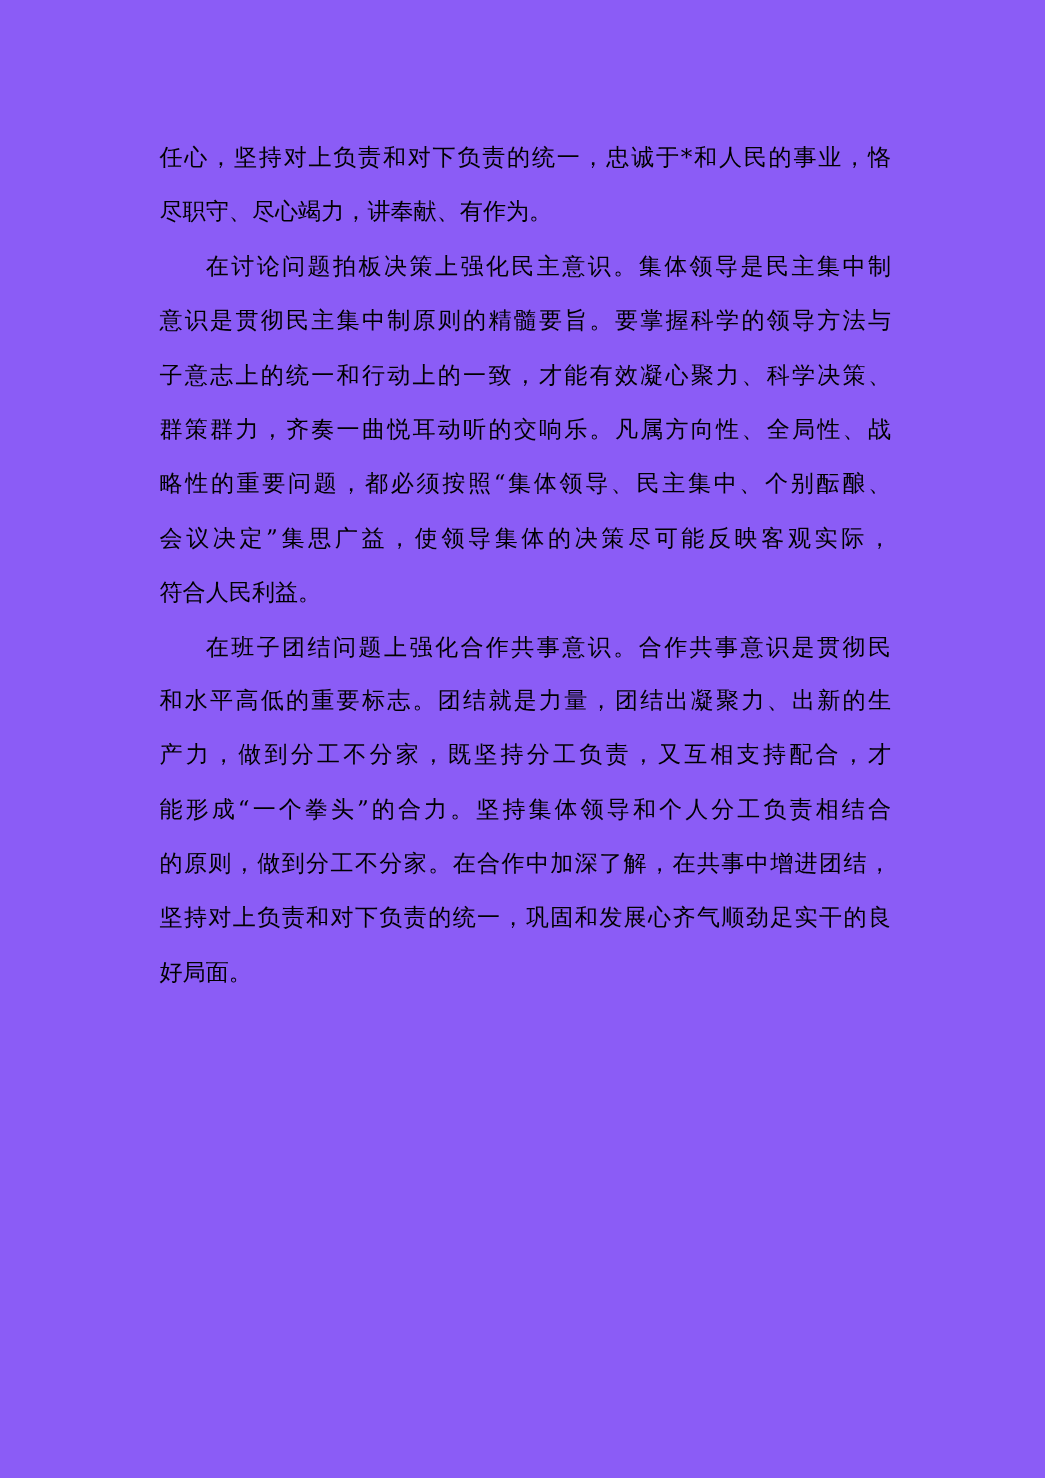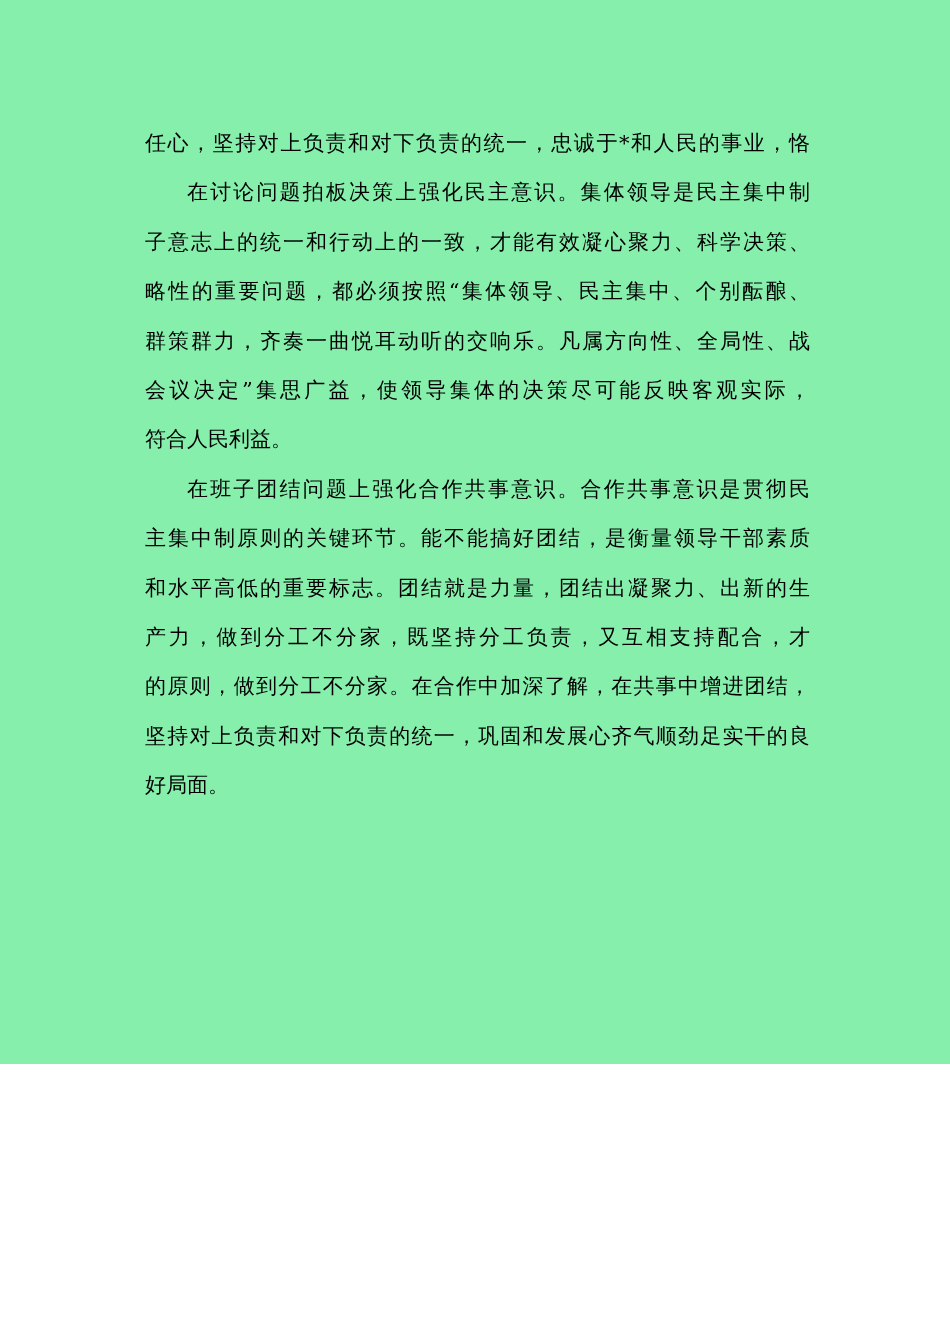--- a/index.html
+++ b/index.html
@@ -7,22 +7,22 @@
     padding: 0;
   }
   body {
     width: 950px;
     height: 1344px;
     background: #ffffff;
     overflow: hidden;
   }
   .page {
     width: 950px;
-    height: 1064px;
-    background: #86efac;
+    height: 1344px;
+    background: #8b5cf6;
     box-sizing: border-box;
     padding: 119px 140px 0 145px;
   }
   .doc-body {
     width: 665px;
     color: #000000;
     font-family: "DejaVu Serif", "Liberation Serif", serif;
     font-size: 21px;
     line-height: 49.4px;
   }
@@ -43,32 +43,34 @@
     text-indent: 2em;
   }
 </style>
 </head>
 <body style="background: rgb(255, 255, 255);">
 
 <div class="page">
   <div class="doc-body" style="color: rgb(0, 0, 0);">
       <div class="paragraph">
         <div class="line fill">任心，坚持对上负责和对下负责的统一，忠诚于*和人民的事业，恪</div>
+        <div class="line">尽职守、尽心竭力，讲奉献、有作为。</div>
       </div>
       <div class="paragraph">
         <div class="line indent fill">在讨论问题拍板决策上强化民主意识。集体领导是民主集中制</div>
+        <div class="line fill">意识是贯彻民主集中制原则的精髓要旨。要掌握科学的领导方法与</div>
         <div class="line fill">子意志上的统一和行动上的一致，才能有效凝心聚力、科学决策、</div>
+        <div class="line fill">群策群力，齐奏一曲悦耳动听的交响乐。凡属方向性、全局性、战</div>
         <div class="line fill">略性的重要问题，都必须按照“集体领导、民主集中、个别酝酿、</div>
-        <div class="line fill">群策群力，齐奏一曲悦耳动听的交响乐。凡属方向性、全局性、战</div>
         <div class="line fill">会议决定”集思广益，使领导集体的决策尽可能反映客观实际，</div>
         <div class="line">符合人民利益。</div>
       </div>
       <div class="paragraph">
         <div class="line indent fill">在班子团结问题上强化合作共事意识。合作共事意识是贯彻民</div>
-        <div class="line fill">主集中制原则的关键环节。能不能搞好团结，是衡量领导干部素质</div>
         <div class="line fill">和水平高低的重要标志。团结就是力量，团结出凝聚力、出新的生</div>
         <div class="line fill">产力，做到分工不分家，既坚持分工负责，又互相支持配合，才</div>
+        <div class="line fill">能形成“一个拳头”的合力。坚持集体领导和个人分工负责相结合</div>
         <div class="line fill">的原则，做到分工不分家。在合作中加深了解，在共事中增进团结，</div>
         <div class="line fill">坚持对上负责和对下负责的统一，巩固和发展心齐气顺劲足实干的良</div>
         <div class="line">好局面。</div>
       </div>
     </div>
 </div>
 
 </body></html>

